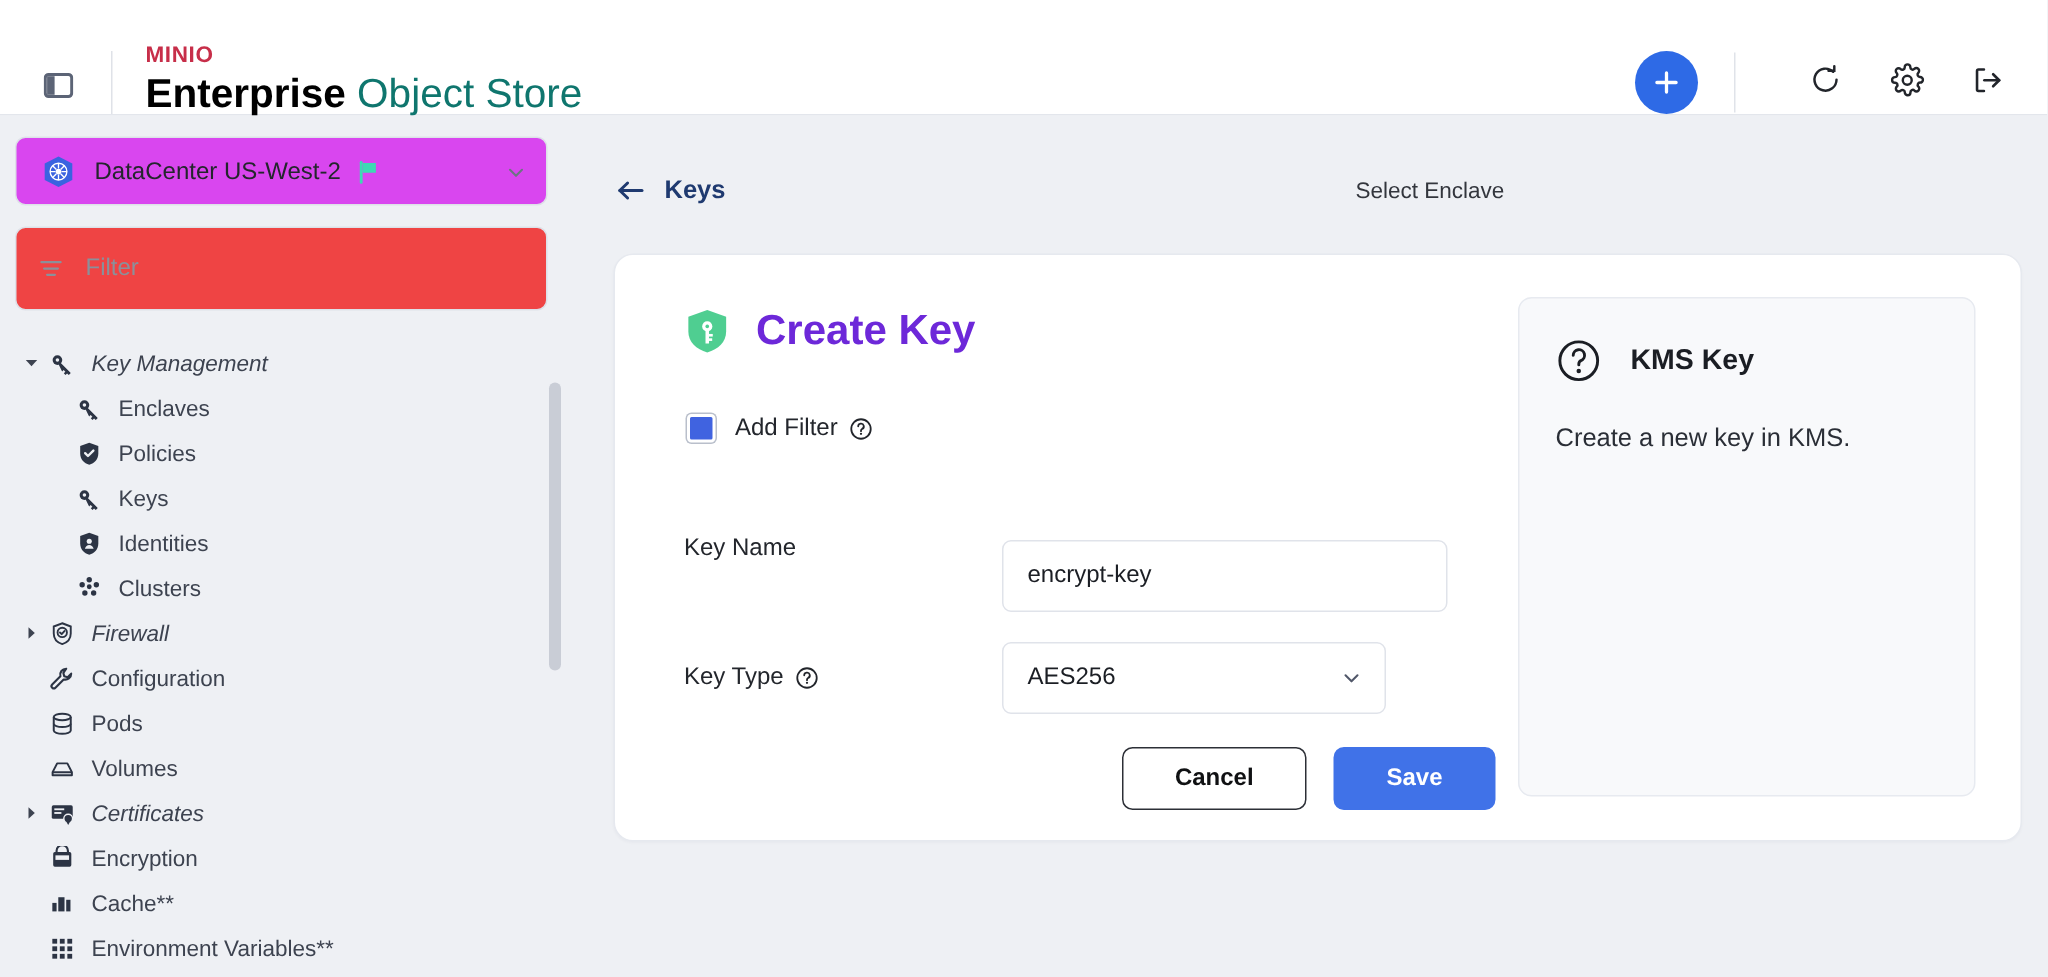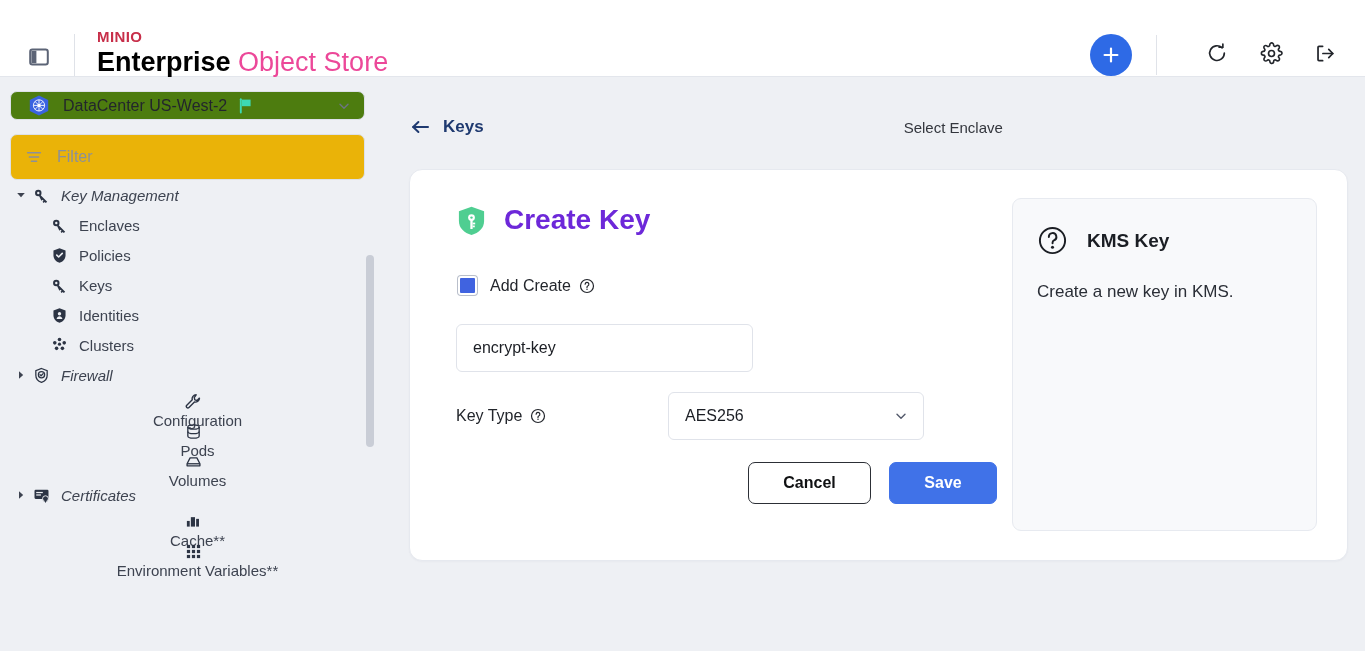--- a/index.html
+++ b/index.html
@@ -29,21 +29,21 @@
     width: 1px; height: 42px; background: #dfe2e8; margin: 0 22px 0 18px;
   }
   .brand { display: flex; flex-direction: column; justify-content: center; }
   .brand-minio {
     font-size: 15px; font-weight: bold; color: #c72e49;
     letter-spacing: 0.4px; line-height: 1.1; margin-bottom: 2px;
     font-family: "Liberation Sans", sans-serif;
   }
   .brand-title { font-size: 27px; line-height: 1.05; white-space: nowrap; }
   .brand-title .b1 { color: #000000; font-weight: bold; }
-  .brand-title .b2 { color: #ec4899; font-weight: normal; }
+  .brand-title .b2 { color: #0f766e; font-weight: normal; }
 
   .header-right {
     margin-left: auto; display: flex; align-items: center; gap: 0;
   }
   .add-btn {
     width: 42px; height: 42px; border-radius: 50%;
     background: #2e6ae6; display: flex; align-items: center; justify-content: center;
     cursor: pointer; border: none;
   }
   .add-btn svg { display: block; }
@@ -58,34 +58,35 @@
 
   
   .sidebar {
     width: 381px; flex: 0 0 381px;
     background: #eef0f4;
     padding: 14px 16px 0 10px;
     position: relative;
     overflow: hidden;
   }
   .cluster-select {
-    height: 29px; background: #4d7c0f;
+    height: 46px; background: #d946ef;
     border: 1px solid #dde1e8; border-radius: 7px;
     display: flex; align-items: center; padding: 1px 12px 0 16px;
     cursor: pointer; margin-bottom: 14px;
   }
   .k8s-logo { width: 24px; height: 24px; flex: 0 0 24px; margin-right: 12px; }
   .cluster-name { font-size: 16px; color: #23262c; white-space: nowrap; }
   .flag-icon { margin-left: 10px; display: flex; align-items: center; }
   .chev { margin-left: auto; display: flex; align-items: center; }
 
   .filter-box {
-    height: 46px; background: #eab308;
+    height: 56px; background: #ef4444;
     border: 1px solid #dde1e8; border-radius: 7px;
     display: flex; align-items: center; padding: 0 14px;
+    margin-bottom: 20px;
   }
   .filter-icon { margin-right: 14px; display: flex; }
   .filter-input {
     border: none; outline: none; background: transparent;
     font-size: 16px; color: #33363d; width: 100%;
     font-family: "Liberation Sans", sans-serif;
   }
   .filter-input::placeholder { color: #8b909a; }
 
   .nav { padding-left: 4px; }
@@ -97,21 +98,21 @@
   .nav-item .caret {
     width: 14px; flex: 0 0 14px; display: flex; align-items: center;
     justify-content: center; margin-right: 2px;
   }
   .nav-item .nav-icon {
     width: 22px; flex: 0 0 22px; display: flex; align-items: center;
     justify-content: center; margin-right: 9px;
   }
   .nav-item.sub { padding-left: 34px; }
   .nav-item.indent0 { padding-left: 0px; font-style: italic; }
-  .nav-item.noCaret { padding-left: 16px; flex-direction: column; }
+  .nav-item.noCaret { padding-left: 16px; }
 
   .sb-track {
     position: absolute; right: 7px; top: 8px; bottom: 12px; width: 8px;
   }
   .sb-thumb {
     position: absolute; left: 0; top: 170px; width: 8px; height: 192px;
     background: #c9cdd6; border-radius: 4px;
   }
 
   
@@ -166,20 +167,21 @@
   .field-label {
     width: 212px; flex: 0 0 212px; font-size: 16px; color: #23262c;
     display: flex; align-items: center;
   }
   .text-input {
     width: 297px; height: 48px;
     border: 1px solid #e0e3ea; border-radius: 6px;
     padding: 0 16px; font-size: 16px; color: #1b1e24;
     background: #fff; outline: none;
     font-family: "Liberation Sans", sans-serif;
+    margin-top: 36px;
   }
   .select-input {
     width: 256px; height: 48px;
     border: 1px solid #e0e3ea; border-radius: 6px;
     padding: 0 14px 0 16px; background: #fff;
     display: flex; align-items: center; cursor: pointer;
   }
   .select-value { font-size: 16px; color: #1b1e24; }
   .select-chev { margin-left: auto; display: flex; }
 
@@ -439,20 +441,30 @@
               <rect x="1.6" y="3" width="14.8" height="9.6" rx="1.2"></rect>
               <rect x="3.4" y="5.2" width="7" height="1.3" fill="#eef0f4"></rect>
               <rect x="3.4" y="7.8" width="5" height="1.3" fill="#eef0f4"></rect>
               <circle cx="13.2" cy="12.4" r="3.1" fill="#2c3444" stroke="#eef0f4" stroke-width="1"></circle>
               <path d="M11.9 14.6 13.2 17l1.3-2.4" fill="#2c3444"></path>
             </svg>
         </span>
         <span>Certificates</span>
       </div>
 
+      <div class="nav-item noCaret">
+        <span class="nav-icon">
+          <svg width="17" height="17" viewBox="0 0 18 18" fill="#2c3444">
+              <rect x="2.6" y="4.2" width="12.8" height="10.4" rx="1.2"></rect>
+              <rect x="4.2" y="6.6" width="9.6" height="3.2" fill="#eef0f4"></rect>
+              <path d="M5 4.2V3.4a4 4 0 0 1 8 0v.8" stroke="#2c3444" stroke-width="1.5" fill="none"></path>
+            </svg>
+        </span>
+        <span>Encryption</span>
+      </div>
 
       <div class="nav-item noCaret">
         <span class="nav-icon">
           <svg width="17" height="17" viewBox="0 0 18 18" fill="#2c3444">
               <rect x="2" y="8.4" width="3" height="6"></rect>
               <rect x="6.2" y="4.4" width="4.4" height="10"></rect>
               <rect x="11.8" y="6.2" width="3" height="8.2"></rect>
             </svg>
         </span>
         <span>Cache**</span>
@@ -512,31 +524,32 @@
               <rect x="17.2" y="18.2" width="2.6" height="1.8" fill="#fff"></rect>
               <rect x="17.2" y="21.2" width="2.2" height="1.8" fill="#fff"></rect>
               <circle cx="16" cy="13" r="1.25" fill="#4fce91"></circle>
             </svg>
           </span>
           <h2>Create Key</h2>
         </div>
 
         <div class="checkbox-row">
           <span class="cbox"></span>
-          <span class="cbox-label">Add Create</span>
+          <span class="cbox-label">Add Filter</span>
           <span class="help-icon">
             <svg width="16" height="16" viewBox="0 0 18 18" fill="none" stroke="#22252b" stroke-width="1.35">
                 <circle cx="9" cy="9" r="7.3"></circle>
                 <path d="M6.9 7a2.1 2.1 0 1 1 2.9 1.95c-.55.28-.8.75-.8 1.3v.35" stroke-linecap="round"></path>
                 <circle cx="9" cy="12.6" r="0.85" fill="#22252b" stroke="none"></circle>
               </svg>
           </span>
         </div>
 
         <div class="field-row">
+          <span class="field-label">Key Name</span>
           <input class="text-input" value="encrypt-key" style="">
         </div>
 
         <div class="field-row">
           <span class="field-label">
             <span>Key Type</span>
             <span class="help-icon">
               <svg width="16" height="16" viewBox="0 0 18 18" fill="none" stroke="#22252b" stroke-width="1.35">
                   <circle cx="9" cy="9" r="7.3"></circle>
                   <path d="M6.9 7a2.1 2.1 0 1 1 2.9 1.95c-.55.28-.8.75-.8 1.3v.35" stroke-linecap="round"></path>

